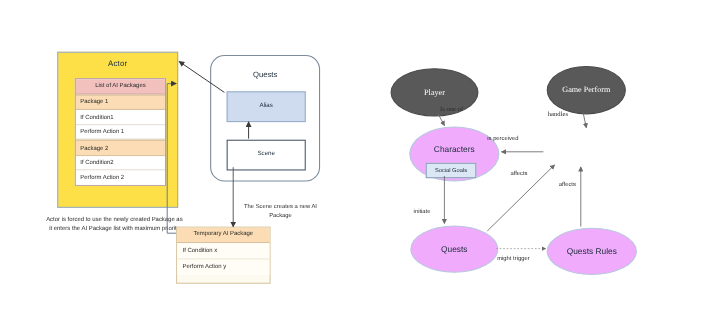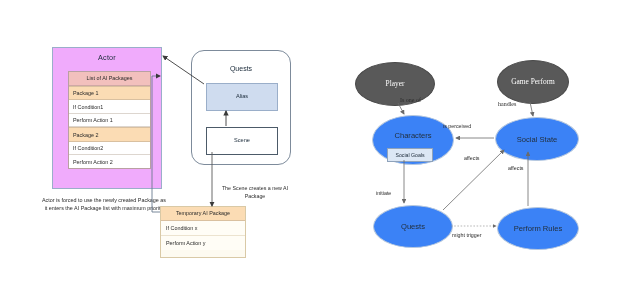--- a/index.html
+++ b/index.html
@@ -10,21 +10,21 @@
     overflow:hidden;
     position:relative;
     color:#1d2733;
   }
   .canvas{position:absolute;inset:0;}
   svg.layer{position:absolute;left:0;top:0;width:640px;height:305px;pointer-events:none;}
 
   
   .actor-box{
     position:absolute;left:52px;top:47px;width:108px;height:140px;
-    background:#f0abfc;border:1px solid #9aaec9;text-decoration:underline;
+    background:#fde047;border:1px solid #9aaec9;text-decoration:underline;
   }
   .actor-title{
     position:absolute;left:0;top:5px;width:100%;
     text-align:center;font-size:7.2px;color:#20303f;letter-spacing:.2px;
   }
   .pkg-list{
     position:absolute;left:15px;top:23px;width:81px;
     border:1px solid #b9a0a2;background:#ffffff;
   }
   .pkg-hdr{
@@ -94,21 +94,21 @@
   
   .node{
     position:absolute;display:flex;align-items:center;justify-content:center;
     border-radius:50%;
   }
   .node.dark{
     background:#595959;border:1px solid #4a4a4a;color:#ffffff;
     font-family:"Liberation Serif", serif;font-size:7.4px;line-height:8.6px;
   }
   .node.light{
-    background:#3b82f6;border:1px solid #b7c8dd;color:#22303f;
+    background:#f0abfc;border:1px solid #b7c8dd;color:#22303f;
     font-size:7.6px;
   }
   .social-goals{
     position:absolute;left:387px;top:148px;width:44px;height:12px;
     background:#dce7f5;border:1px solid #8fa3bb;
     display:flex;align-items:center;justify-content:center;
     font-size:5.2px;color:#22303f;
   }
   .edge-label{
     position:absolute;font-size:5.3px;color:#2b2b2b;white-space:nowrap;
@@ -164,30 +164,27 @@
   </div>
 
   <div class="node light" style="left:372px;top:115px;width:80px;height:48px;">
     <span style="margin-top:-10px;">Characters</span>
   </div>
 
   <div class="social-goals">
     <span>Social Goals</span>
   </div>
 
-  <div class="node light" style="left:495px;top:117px;width:82px;height:42px;">
-    <span>Social State</span>
-  </div>
 
   <div class="node light" style="left:373px;top:205px;width:78px;height:41px;">
     <span>Quests</span>
   </div>
 
   <div class="node light" style="left:497px;top:207px;width:80px;height:41px;">
-    <span>Perform Rules</span>
+    <span>Quests Rules</span>
   </div>
 
   <div class="edge-label serif" style="left:400px;top:97px;">Is one of</div>
   <div class="edge-label serif" style="left:498px;top:101px;">handles</div>
   <div class="edge-label" style="left:443px;top:123px;">is perceived</div>
   <div class="edge-label" style="left:376px;top:190px;">initiate</div>
   <div class="edge-label" style="left:464px;top:155px;">affects</div>
   <div class="edge-label" style="left:508px;top:165px;">affects</div>
   <div class="edge-label" style="left:452px;top:232px;">might trigger</div>
 

